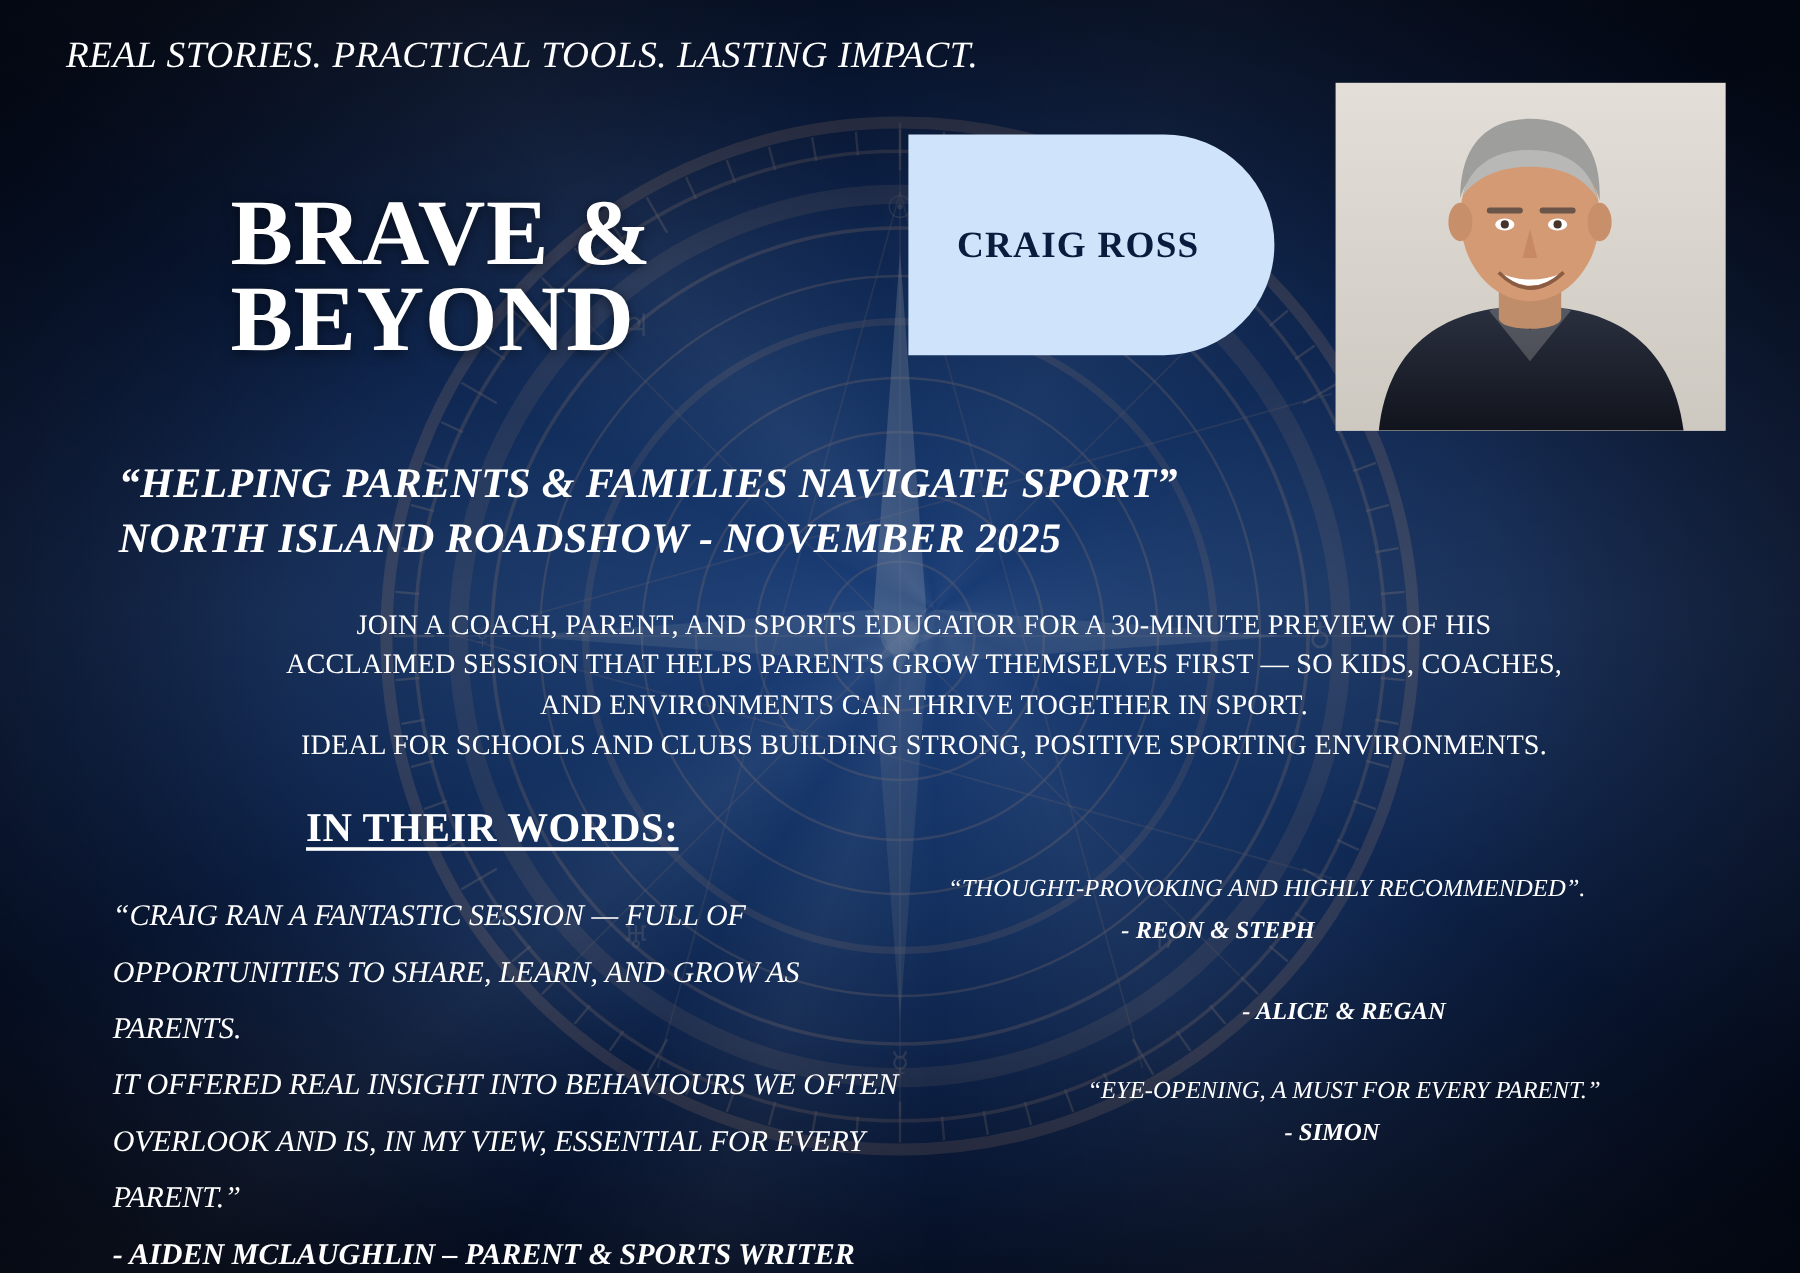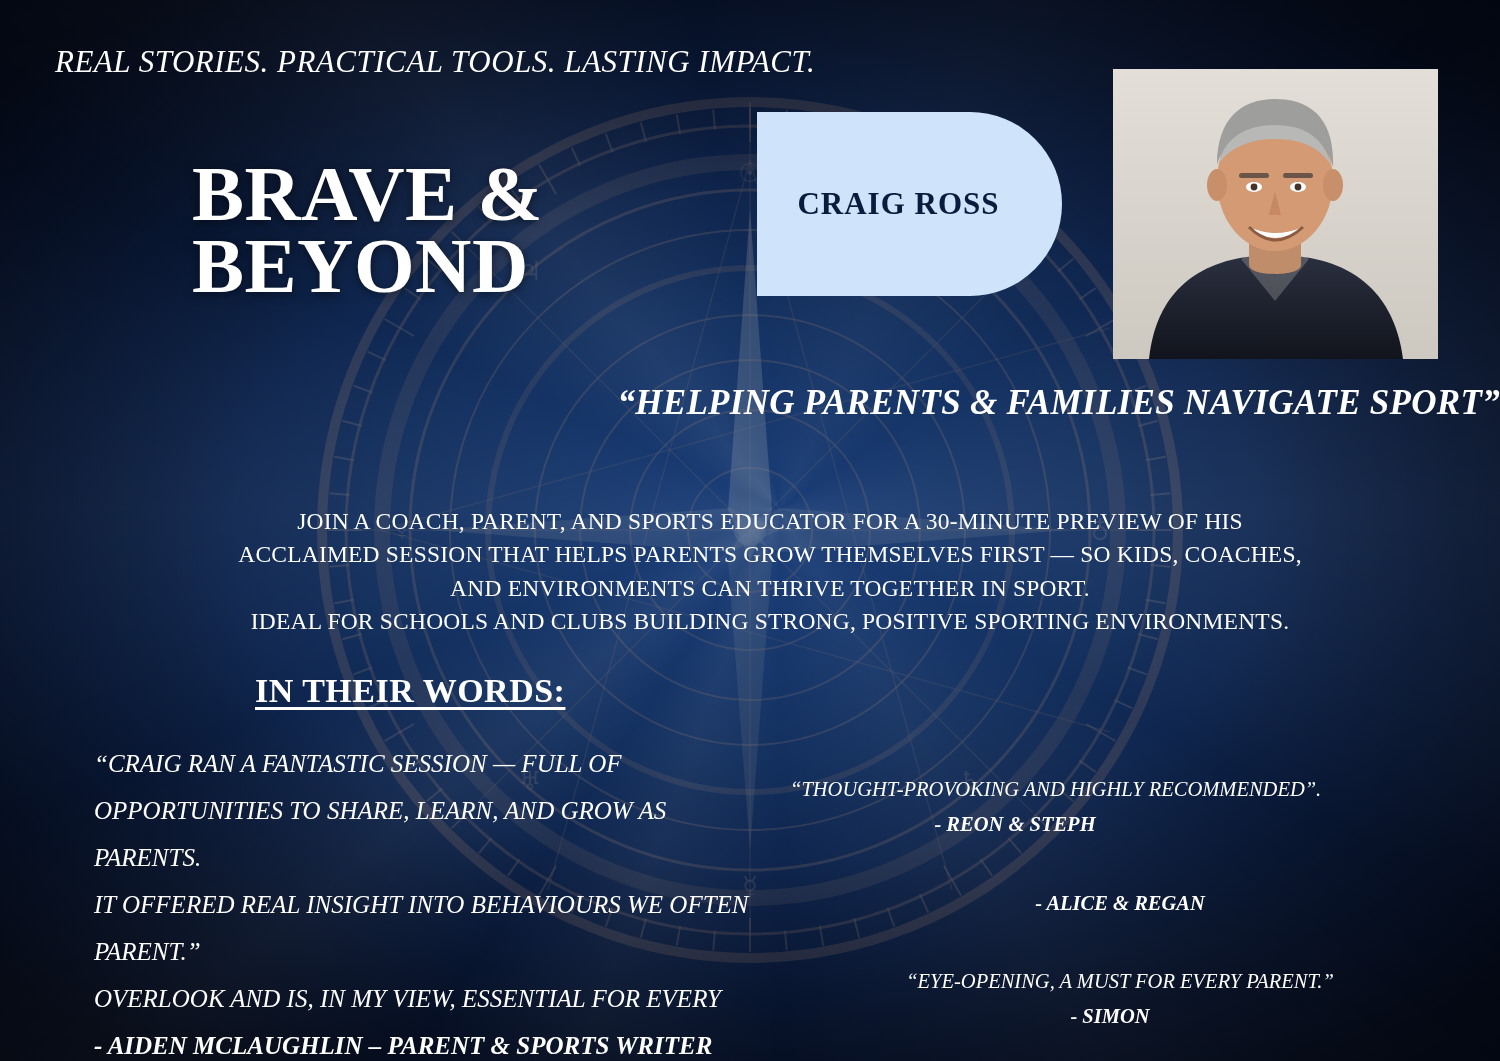--- a/index.html
+++ b/index.html
@@ -58,21 +58,21 @@
     height: 880px;
     opacity: 0.40;
     pointer-events: none;
   }
 
   .content { position: relative; }
 
   .tagline {
     position: absolute;
     left: 55px;
-    top: 44px;
+    top: 28px;
     font-style: italic;
     font-size: 31px;
     letter-spacing: 0.5px;
     white-space: nowrap;
   }
 
   .brand {
     position: absolute;
     left: 192px;
     top: 158px;
@@ -113,27 +113,27 @@
     overflow: hidden;
     background: #d6d2cb;
   }
   .portrait svg { display: block; }
 
   .headline {
     position: absolute;
     left: 0;
     right: 0;
     top: 380px;
-    text-align: right;
+    text-align: left;
     font-style: italic;
     font-weight: bold;
     font-size: 35px;
     line-height: 1.32;
     letter-spacing: 0.3px;
-    padding-left: 38px;
+    padding-left: 99px;
   }
 
   .blurb {
     position: absolute;
     left: 0;
     right: 0;
     top: 505px;
     text-align: center;
     font-size: 23.5px;
     line-height: 1.42;
@@ -168,21 +168,21 @@
 
   .quotes-right {
     position: absolute;
     left: 790px;
     top: 726px;
     width: 620px;
     font-style: italic;
     font-size: 20.5px;
     line-height: 1.5;
   }
-  .quotes-right .q { margin-bottom: 36px; margin-top: 48px; }
+  .quotes-right .q { margin-bottom: 36px; }
   .quotes-right .q:last-child { margin-bottom: 0; }
   .quotes-right .attrib {
     display: block;
     font-weight: bold;
     text-align: center;
     margin-top: 4px;
   }
   .q1 { text-align: left; }
   .q1 .attrib { text-align: center; padding-right: 170px; }
   .q2 { text-align: center; padding-left: 60px; }
@@ -372,37 +372,38 @@
 
         <path d="M162 122 L156 146 L168 146 Z" fill="#c2855f" opacity="0.8"></path>
 
         <path d="M136 158 Q162 180 190 158 Q162 170 136 158 Z" fill="#ffffff"></path>
         <path d="M136 158 Q162 184 190 158" fill="none" stroke="#8b5b42" stroke-width="3"></path>
       </svg>
     </div>
 
     <div class="headline">
       <div>“HELPING PARENTS &amp; FAMILIES NAVIGATE SPORT”</div>
+      <div>NORTH ISLAND ROADSHOW - NOVEMBER 2025</div>
     </div>
 
     <div class="blurb">
       <div>JOIN A COACH, PARENT, AND SPORTS EDUCATOR FOR A 30-MINUTE PREVIEW OF HIS</div>
       <div>ACCLAIMED SESSION THAT HELPS PARENTS GROW THEMSELVES FIRST — SO KIDS, COACHES,</div>
       <div>AND ENVIRONMENTS CAN THRIVE TOGETHER IN SPORT.</div>
       <div>IDEAL FOR SCHOOLS AND CLUBS BUILDING STRONG, POSITIVE SPORTING ENVIRONMENTS.</div>
     </div>
 
     <div class="words-label">IN THEIR WORDS:</div>
 
     <div class="quote-left">
       <div>“CRAIG RAN A FANTASTIC SESSION — FULL OF</div>
       <div>OPPORTUNITIES TO SHARE, LEARN, AND GROW AS PARENTS.</div>
       <div>IT OFFERED REAL INSIGHT INTO BEHAVIOURS WE OFTEN</div>
+      <div>OVERLOOK AND IS, IN MY VIEW, ESSENTIAL FOR EVERY</div>
       <div>PARENT.”</div>
-      <div>OVERLOOK AND IS, IN MY VIEW, ESSENTIAL FOR EVERY</div>
       <span class="attrib">- AIDEN MCLAUGHLIN – PARENT &amp; SPORTS WRITER</span>
     </div>
 
     <div class="quotes-right">
       <div class="q q1">
         <span>“THOUGHT-PROVOKING AND HIGHLY RECOMMENDED”.</span>
         <span class="attrib">- REON &amp; STEPH</span>
       </div>
       <div class="q q2">
         <span class="attrib">- ALICE &amp; REGAN</span>

